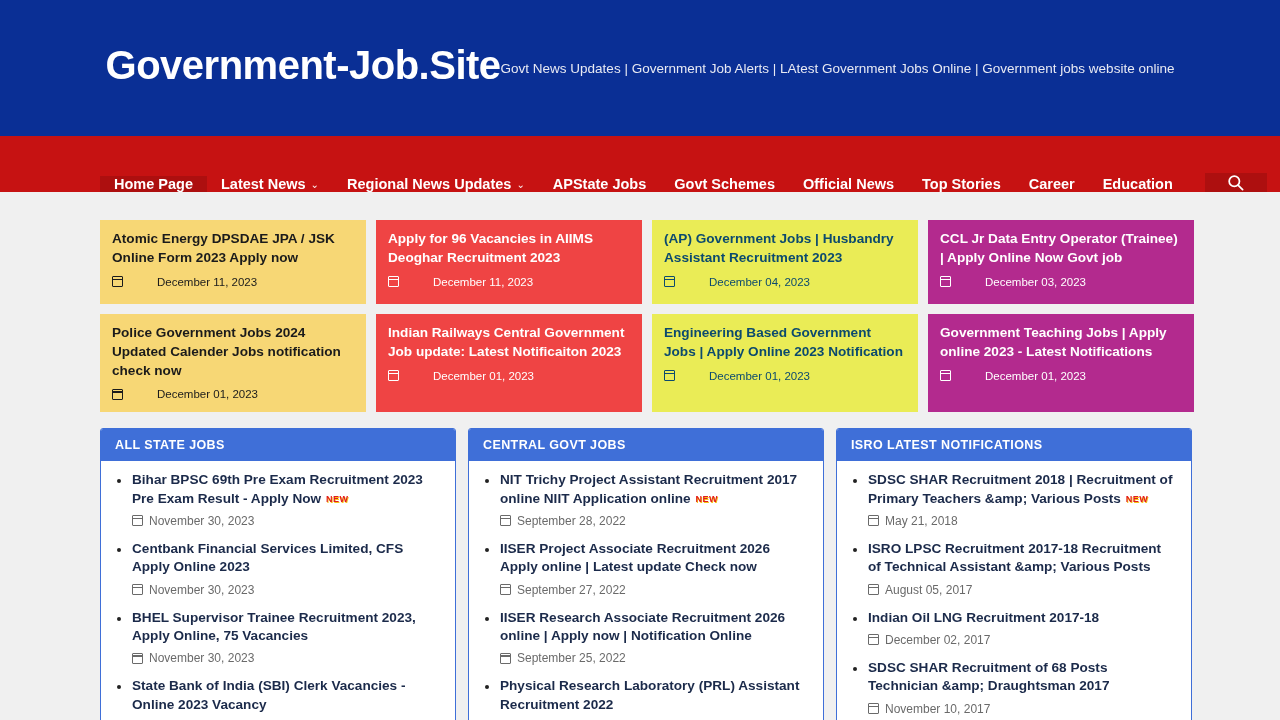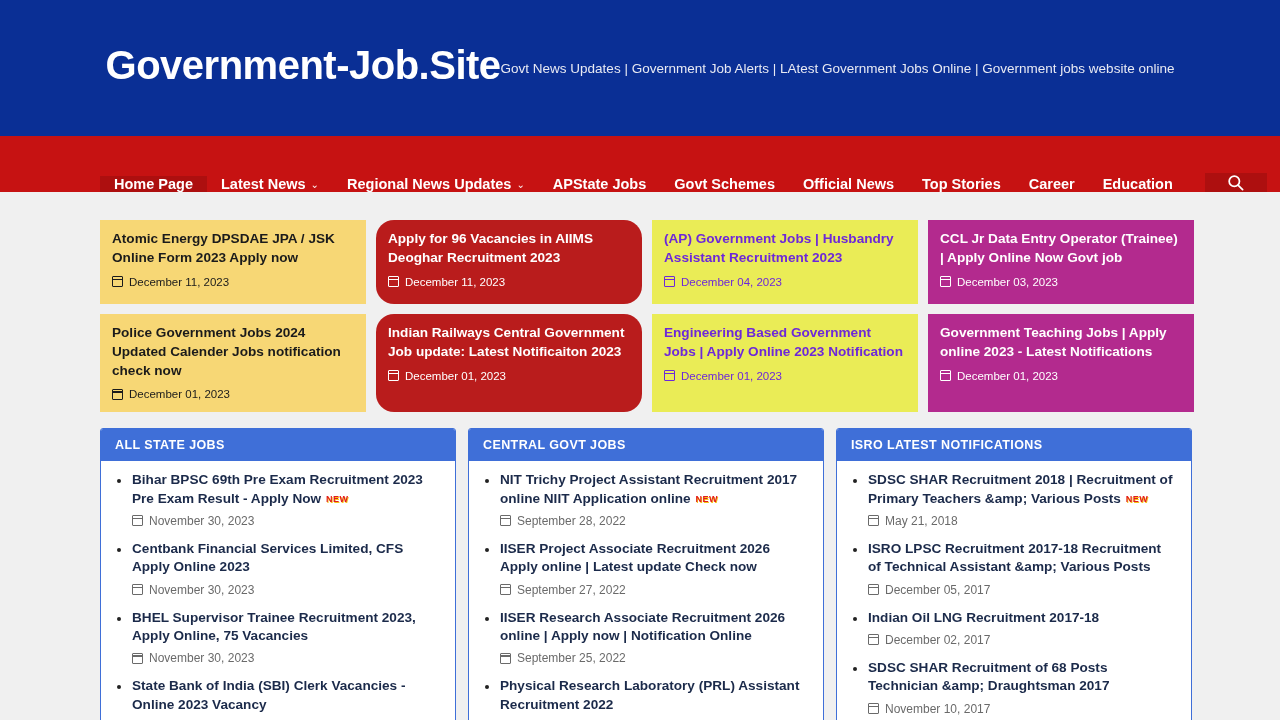--- a/index.html
+++ b/index.html
@@ -94,40 +94,41 @@
     font-size: 13.6px;
     font-weight: bold;
     line-height: 1.38;
     margin-bottom: 8px;
   }
   .f-meta {
     display: flex;
     align-items: center;
     font-size: 11.5px;
     font-weight: normal;
+    gap: 28px;
   }
   .f-meta .cal {
     width: 11px; height: 11px;
     margin-right: 6px;
     display: inline-block;
     position: relative;
     border: 1.3px solid currentColor;
     border-radius: 1px;
     flex: none;
   }
   .f-meta .cal:before {
     content: "";
     position: absolute;
     left: -1.3px; right: -1.3px; top: 1.5px;
     height: 1.3px;
     background: currentColor;
   }
   .c-yellow  { background: #f7d775; color: #1b1b1b; }
-  .c-blue    { background: #b91c1c; color: #ffffff; border-radius: 18px; }
-  .c-lime    { background: #eaec56; color: #6d28d9; }
+  .c-blue    { background: #ef4444; color: #ffffff; }
+  .c-lime    { background: #eaec56; color: #0c4a6e; }
   .c-magenta { background: #b32a8e; color: #ffffff; padding-left: 12px; }
 
   
   .cols {
     display: grid;
     grid-template-columns: 356px 356px 356px;
     gap: 12px;
     margin-top: 16px;
   }
   .col-box {
@@ -390,21 +391,21 @@
               <div class="item-title"><span>SDSC SHAR Recruitment 2018 | Recruitment of Primary Teachers &amp;amp; Various Posts</span><span class="badge-new">NEW</span></div>
               <div class="item-meta">
                 <span class="cal"></span>
                 <span>May 21, 2018</span>
               </div>
             </li>
             <li>
               <div class="item-title"><span>ISRO LPSC Recruitment 2017-18 Recruitment of Technical Assistant &amp;amp; Various Posts</span></div>
               <div class="item-meta">
                 <span class="cal"></span>
-                <span>December 05, 2017</span>
+                <span>August 05, 2017</span>
               </div>
             </li>
             <li>
               <div class="item-title"><span>Indian Oil LNG Recruitment 2017-18</span></div>
               <div class="item-meta">
                 <span class="cal"></span>
                 <span>December 02, 2017</span>
               </div>
             </li>
             <li>

